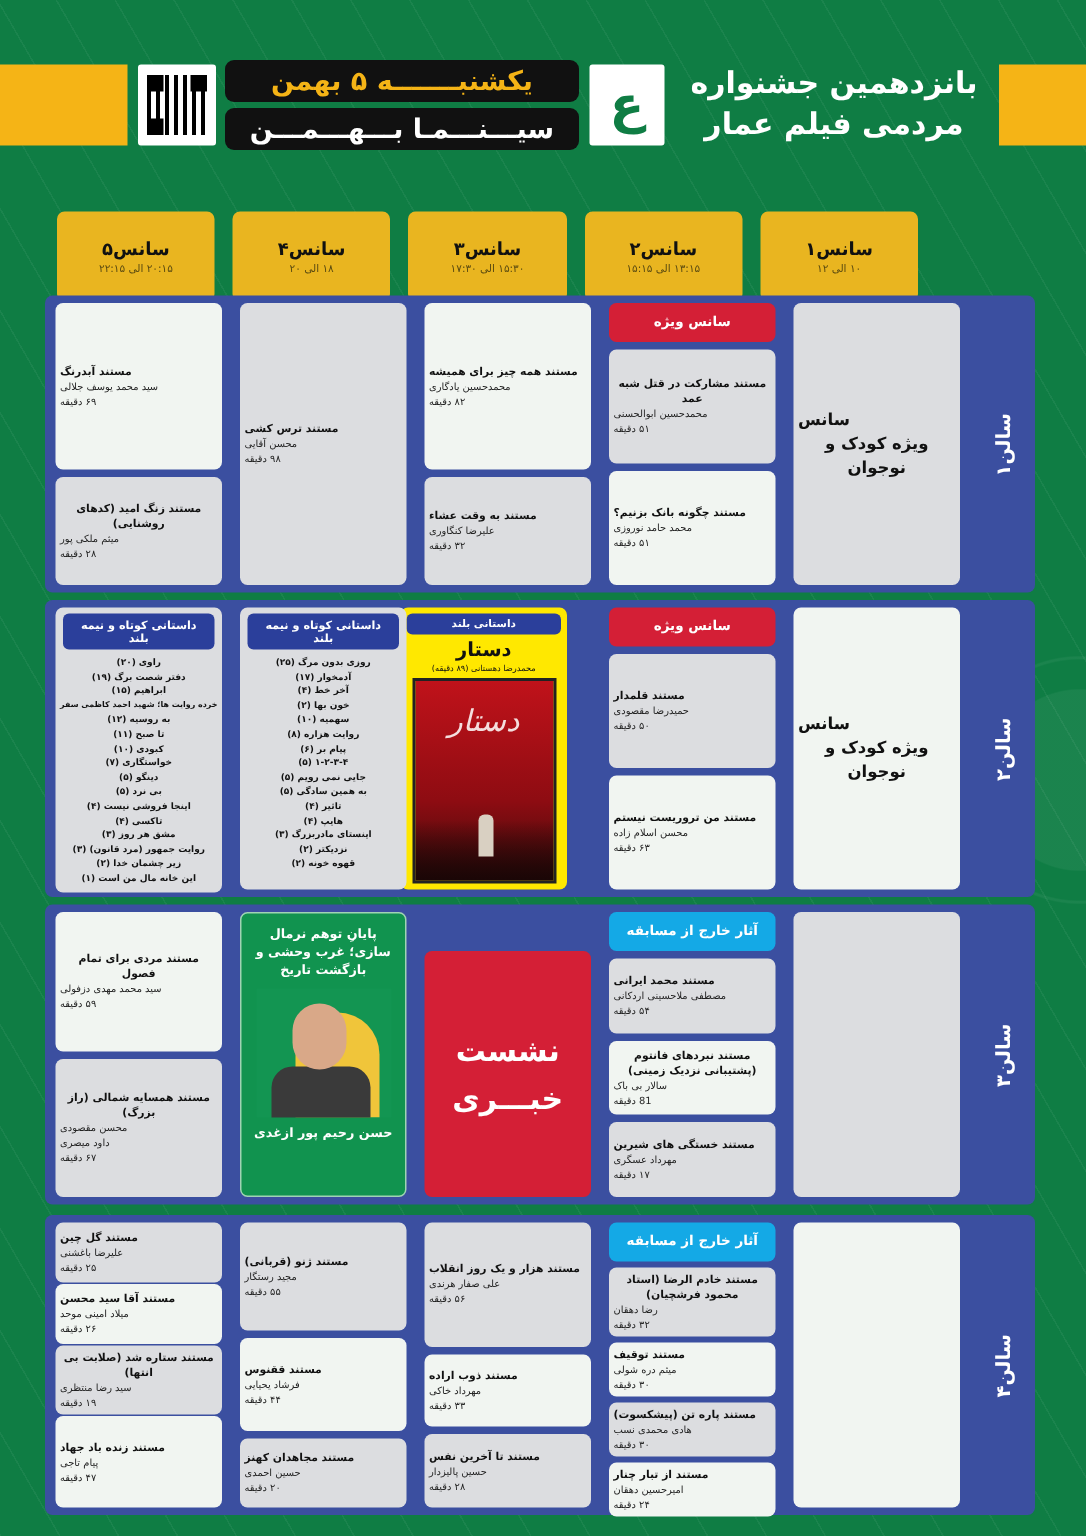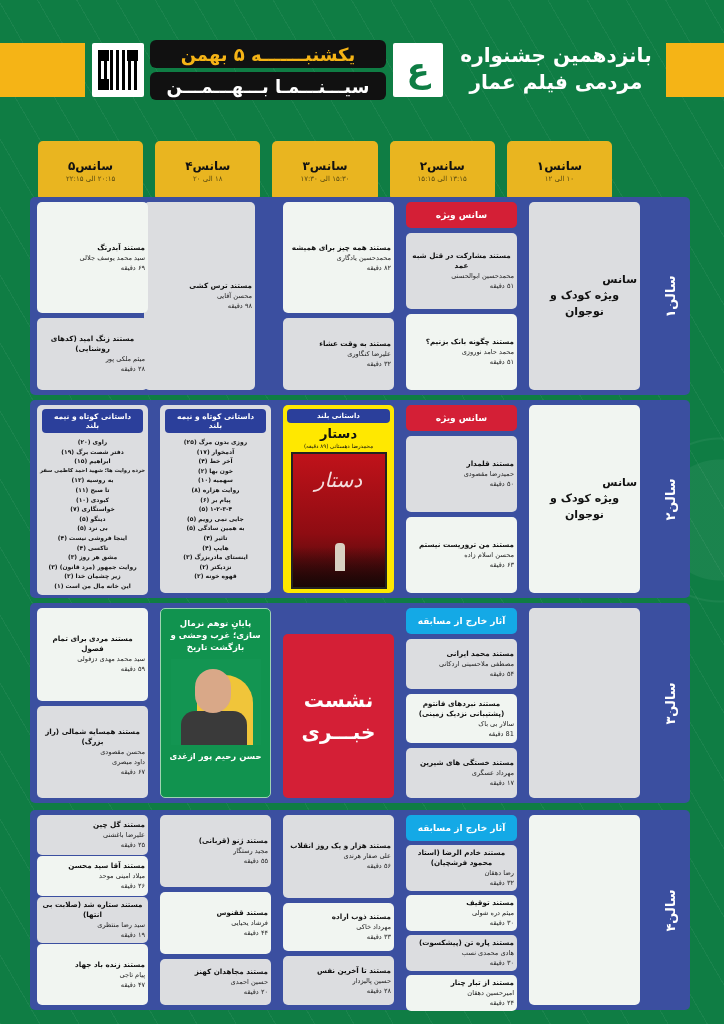--- a/index.html
+++ b/index.html
@@ -64,21 +64,21 @@
   }
   .hall-label {
     position: absolute; right: 0; top: 0; bottom: 0; width: 40px;
     display: flex; align-items: center; justify-content: center;
   }
   .hall-label span {
     transform: rotate(-90deg); color: #fff; font-weight: bold; font-size: 13px; white-space: nowrap;
   }
   .col { position: absolute; top: 5px; bottom: 5px; width: 111px; display: flex; flex-direction: column; gap: 5px; }
   .card {
-    flex: 1; border-radius: 5px; display: flex; flex-direction: column; align-items: flex-start; justify-content: center;
+    flex: 1; border-radius: 5px; display: flex; flex-direction: column; align-items: flex-end; justify-content: center;
     text-align: center; padding: 3px;
   }
   .card.light { background: #f1f5f1; }
   .card.grey { background: #dcdde0; }
   .card .title { font-weight: bold; font-size: 7.2px; line-height: 10px; }
   .card .meta { font-size: 6.6px; line-height: 10px; color: #222; }
   .card .big { font-weight: bold; font-size: 11px; line-height: 16px; }
   .tag {
     height: 26px; flex: 0 0 26px; border-radius: 5px; color: #fff; font-weight: bold; font-size: 9px;
     display: flex; align-items: center; justify-content: center;
@@ -185,21 +185,21 @@
         <div class="title">مستند همه چیز برای همیشه</div>
         <div class="meta">محمدحسین یادگاری</div>
         <div class="meta">۸۲ دقیقه</div>
       </div>
     <div class="card grey">
         <div class="title">مستند به وقت عشاء</div>
         <div class="meta">علیرضا کنگاوری</div>
         <div class="meta">۳۲ دقیقه</div>
       </div>
   </div>
-  <div class="col" style="right:435px;border-radius:18px;">
+  <div class="col" style="right:419px;border-radius:18px;">
     <div class="card grey">
         <div class="title">مستند ترس کشی</div>
         <div class="meta">محسن آقایی</div>
         <div class="meta">۹۸ دقیقه</div>
       </div>
   </div>
   <div class="col" style="right:542px;">
     <div class="card light" style="flex:1.6">
         <div class="title">مستند آبدرنگ</div>
         <div class="meta">سید محمد یوسف جلالی</div>
@@ -229,21 +229,21 @@
         <div class="title">مستند قلمدار</div>
         <div class="meta">حمیدرضا مقصودی</div>
         <div class="meta">۵۰ دقیقه</div>
       </div>
     <div class="card light">
         <div class="title">مستند من تروریست نیستم</div>
         <div class="meta">محسن اسلام زاده</div>
         <div class="meta">۶۳ دقیقه</div>
       </div>
   </div>
-  <div class="col" style="right:296px;">
+  <div class="col" style="right:312px;">
     <div class="feature">
       <div class="pill">داستانی بلند</div>
       <div class="ftitle">دستار</div>
       <div class="fmeta">محمدرضا دهستانی (۸۹ دقیقه)</div>
       <div class="poster">
         <div class="ptitle">دستار</div>
         <div class="ground"></div>
         <div class="figure"></div>
       </div>
     </div>

